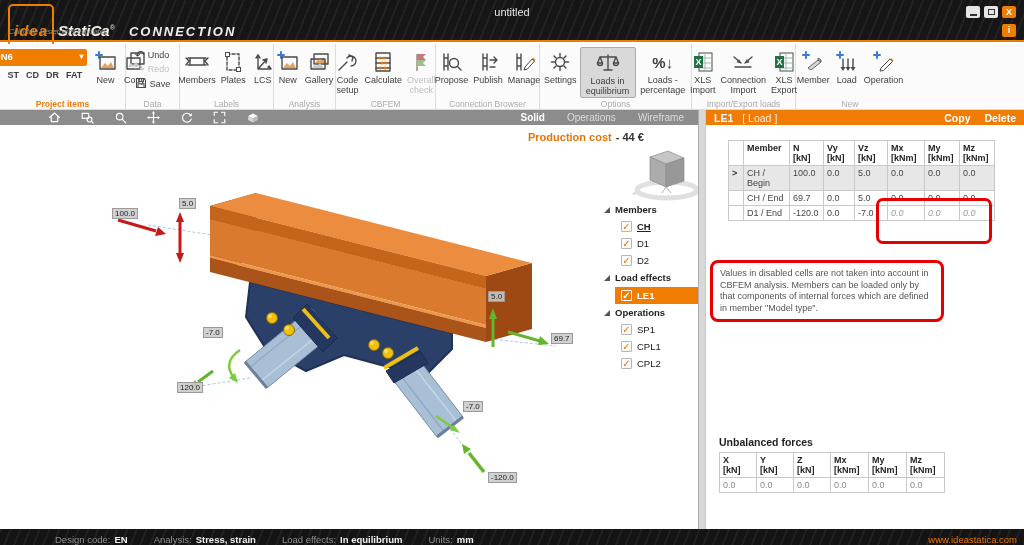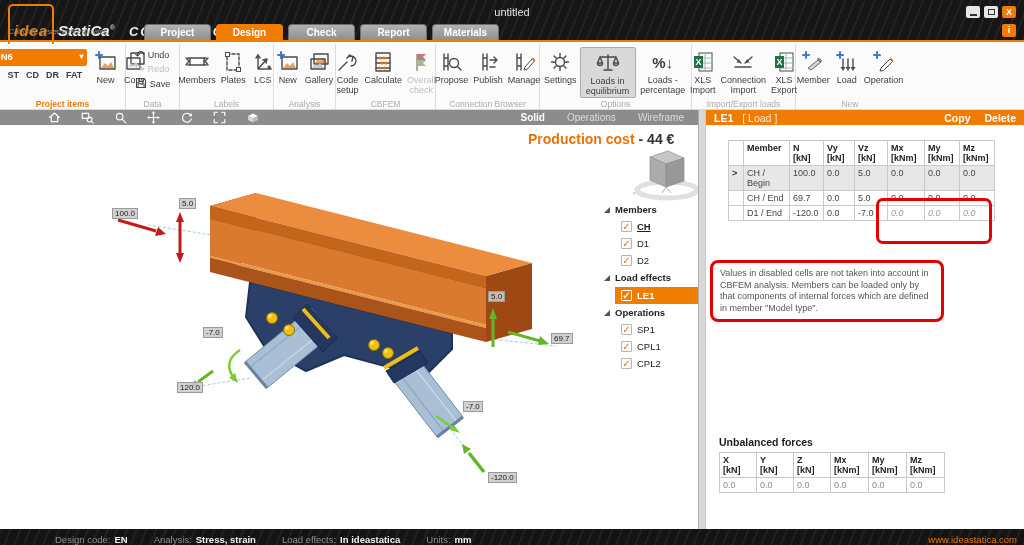--- a/index.html
+++ b/index.html
@@ -50,21 +50,21 @@
 
   
   .vtoolbar { position:absolute; left:0; top:110px; width:698px; height:15px; background:#8C8C8C; display:flex; align-items:center; }
   .vticons { display:flex; gap:20px; margin-left:48px; }
   .vticon { display:flex; align-items:center; }
   .vmodes { margin-left:auto; margin-right:14px; display:flex; gap:22px; font-size:10px; color:#DCDCDC; }
   .vmode.active { color:#fff; font-weight:bold; }
 
   
   .viewport { position:absolute; left:0; top:125px; width:712px; height:404px; background:#fff; }
-  .prodcost { position:absolute; left:528px; top:6px; font-size:14px; font-weight:bold; }
+  .prodcost { position:absolute; left:528px; top:6px; font-size:11px; font-weight:bold; }
   .pc-label { color:#E87408; }
   .pc-value { color:#333; margin-left:4px; }
   .llabel { position:absolute; background:rgba(201,201,201,.88); border:1px solid #9a9a9a; color:#222; font-size:8px; line-height:9px; padding:0 2px; }
   .viewcube { position:absolute; left:630px; top:18px; }
 
   .tree { position:absolute; left:600px; top:76px; width:112px; font-size:9.5px; color:#222; }
   .trow { height:17px; display:flex; align-items:center; }
   .tsec { font-weight:bold; gap:5px; }
   .texp { width:0; height:0; border-left:6px solid transparent; border-bottom:6px solid #555; margin-left:4px; }
   .titem { padding-left:21px; gap:5px; }
@@ -129,27 +129,20 @@
           <span class="wb-min"></span>
         </div>
       <div class="winbtn">
           <span class="wb-max"></span>
         </div>
       <div class="winbtn close">
           <span class="wb-x">X</span>
         </div>
     </div>
     <div class="infobtn">i</div>
-    <div class="tabs">
-      <div class="tab">Project</div>
-      <div class="tab active">Design</div>
-      <div class="tab">Check</div>
-      <div class="tab">Report</div>
-      <div class="tab">Materials</div>
-    </div>
   </div>
 
   <div class="ribbon">
 
     <div class="rgroup" style="width:126px">
       <div class="proj-col">
         <div class="con-select"><span>CON6</span><span class="con-caret">▾</span></div>
         <div class="proj-tabs">
           <span class="ptab active">EPS</span>
           <span class="ptab">ST</span>
@@ -778,18 +771,18 @@
         <td>0.0</td>
         <td>0.0</td>
       </tr>
     </tbody>
       </table>
   </div>
 
   <div class="statusbar">
     <span class="stitem"><span class="stlabel">Design code:</span><span class="stvalue">EN</span></span>
     <span class="stitem"><span class="stlabel">Analysis:</span><span class="stvalue">Stress, strain</span></span>
-    <span class="stitem"><span class="stlabel">Load effects:</span><span class="stvalue">In ideastatica</span></span>
+    <span class="stitem"><span class="stlabel">Load effects:</span><span class="stvalue">In equilibrium</span></span>
     <span class="stitem"><span class="stlabel">Units:</span><span class="stvalue">mm</span></span>
     <span class="website">www.ideastatica.com</span>
   </div>
 
 </div>
 
 </body></html>

